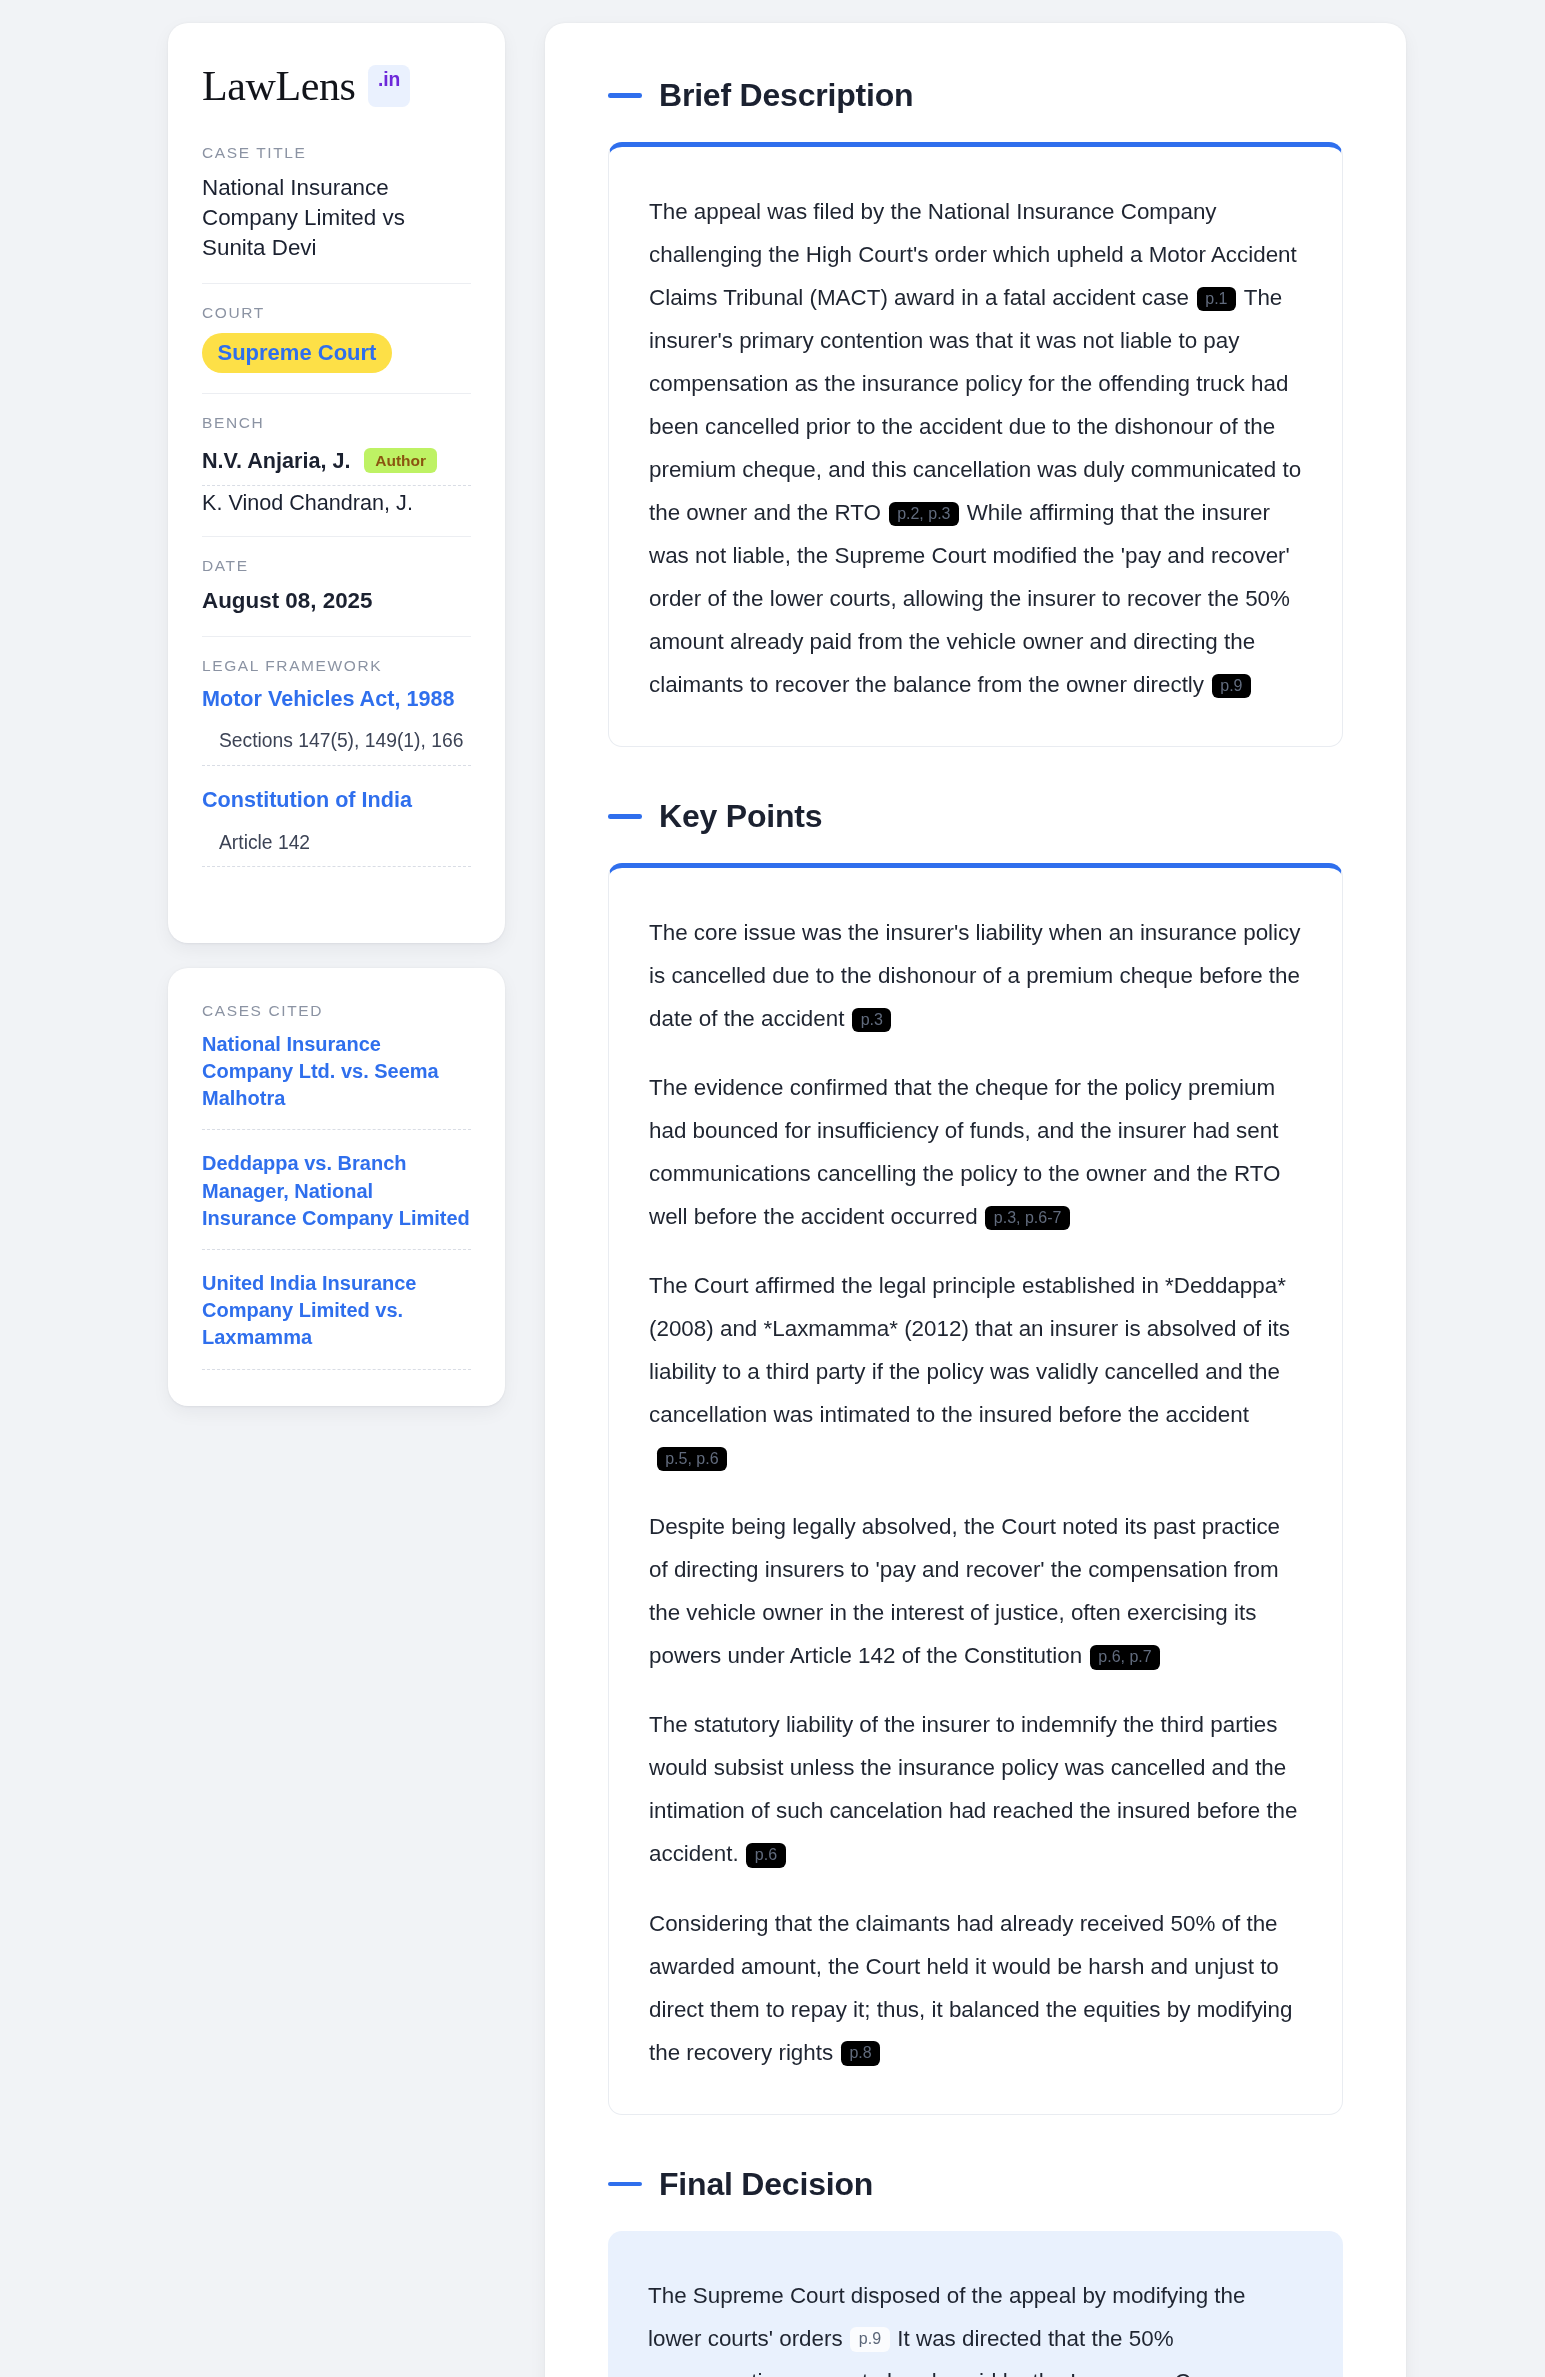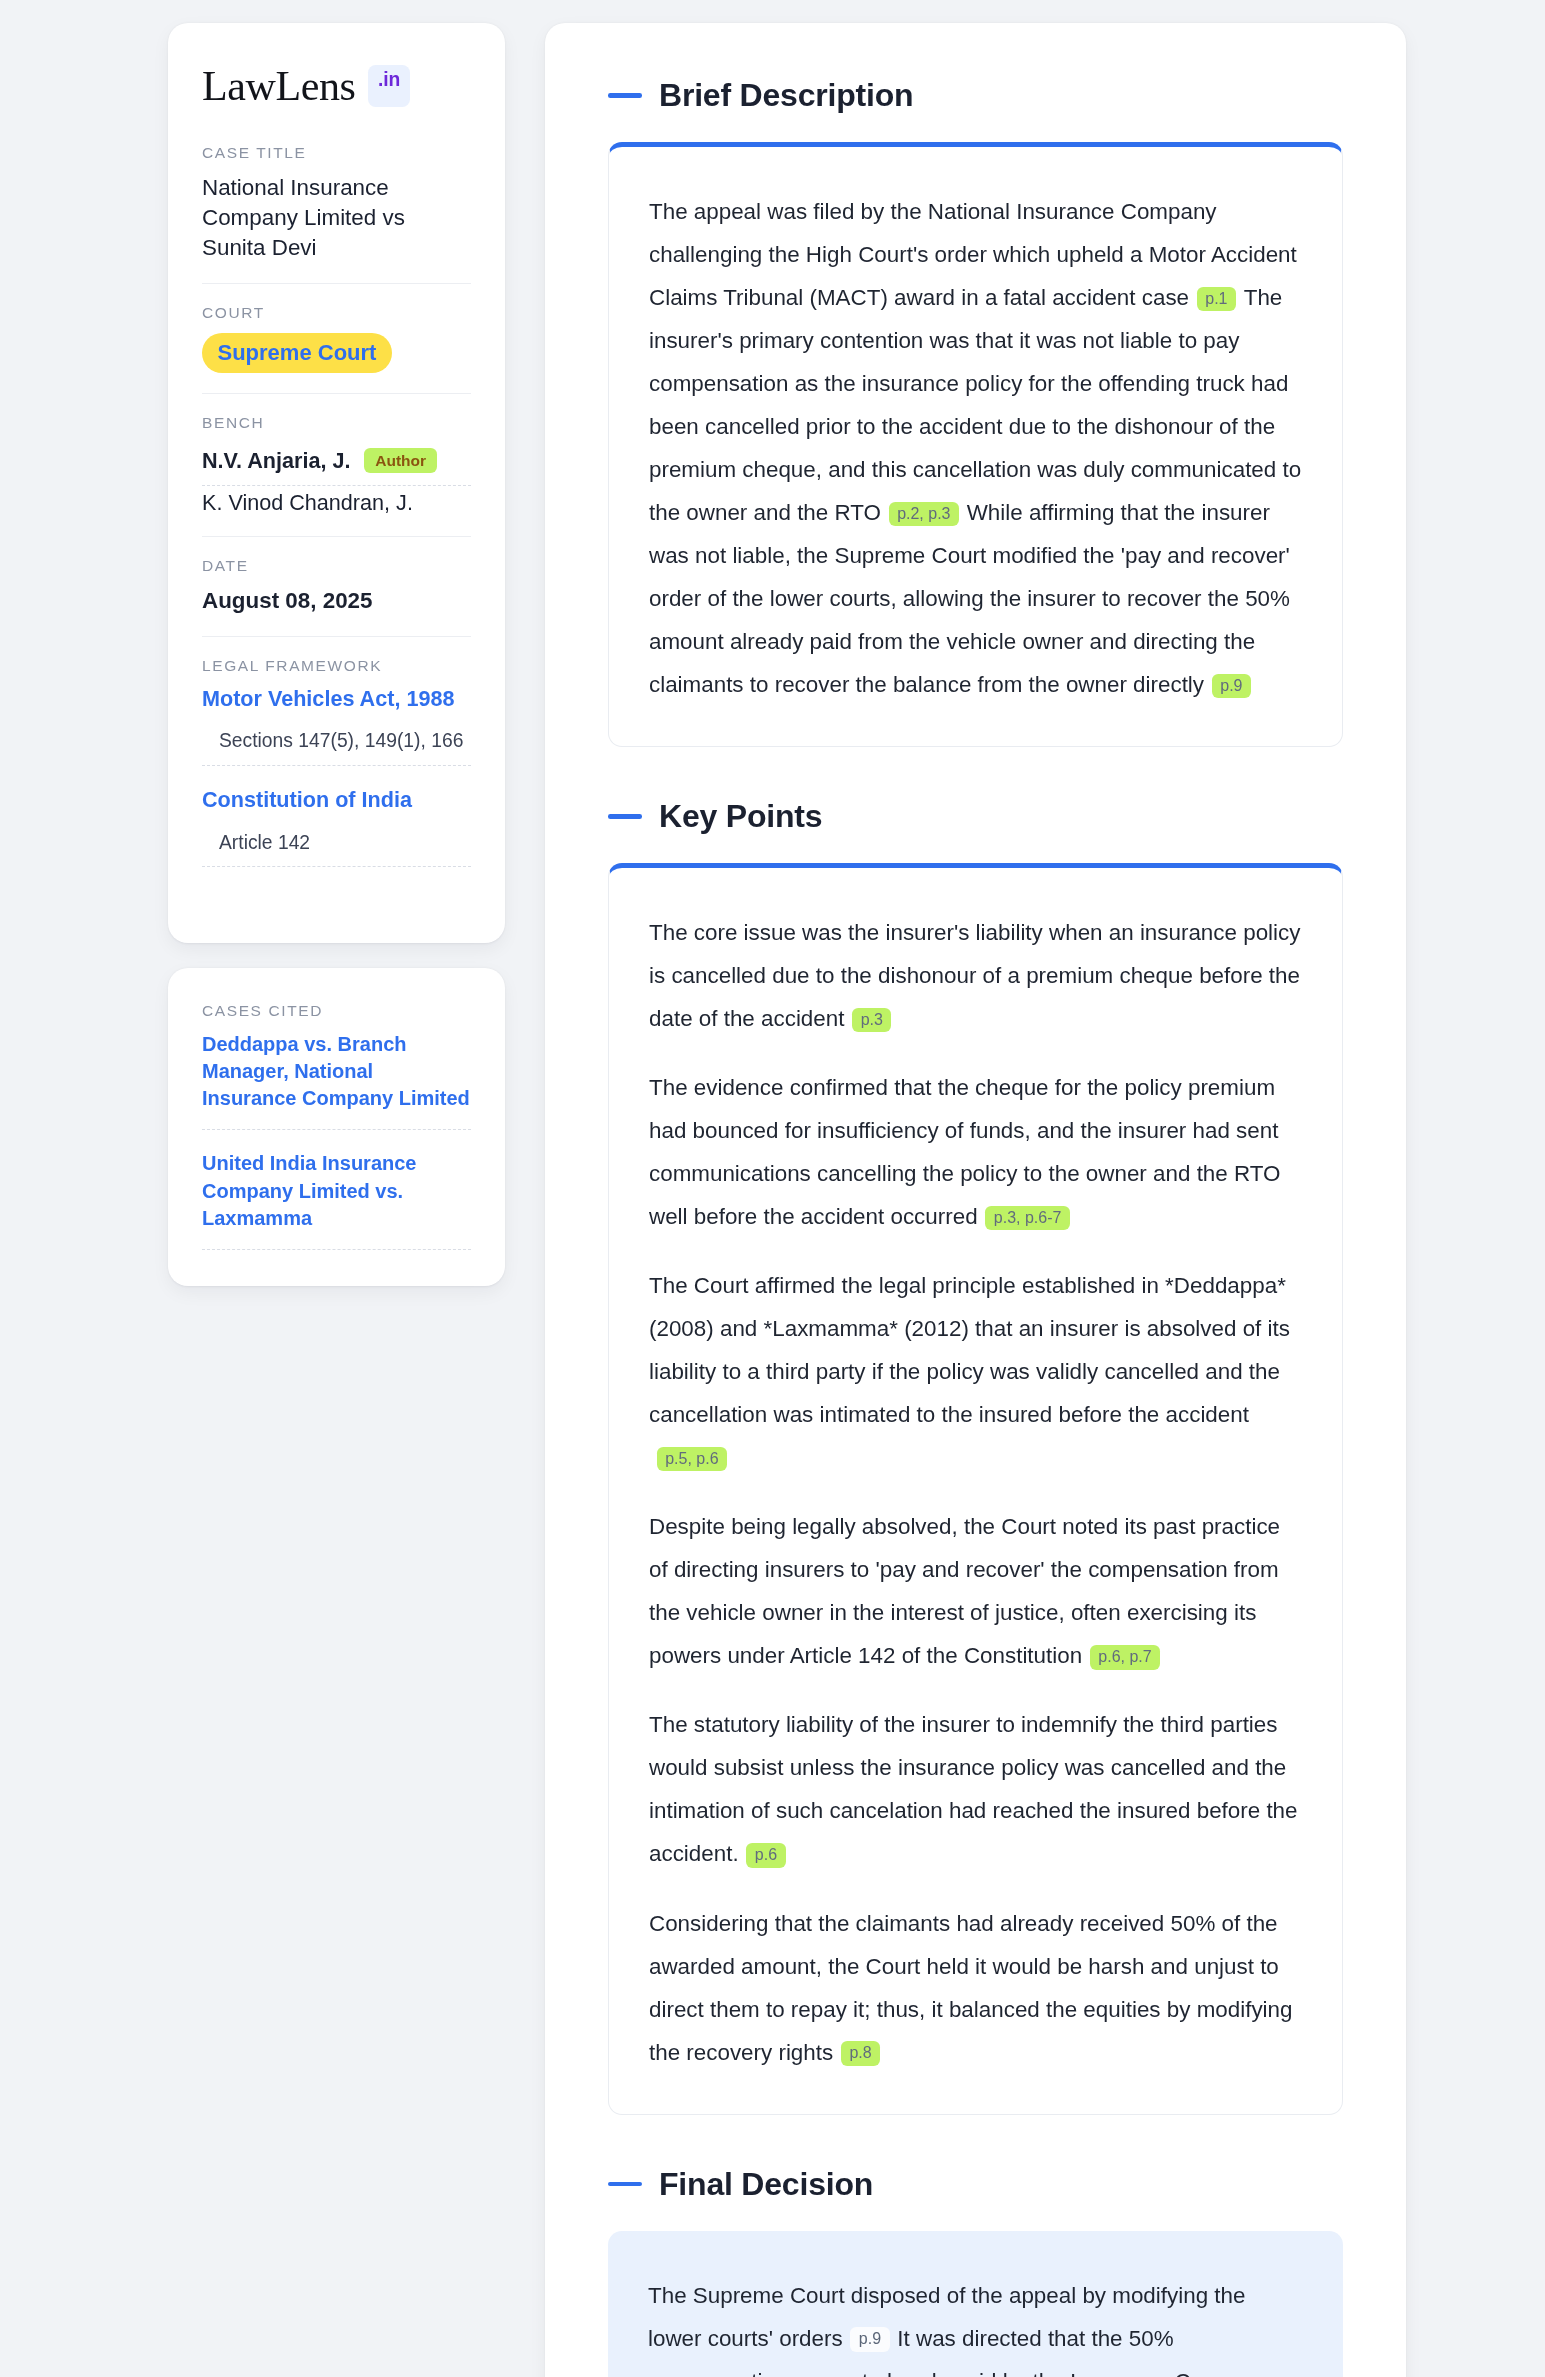--- a/index.html
+++ b/index.html
@@ -183,21 +183,21 @@
   .ptext {
     font-size: 22.4px;
     line-height: 1.92;
     color: #1f2531;
     margin-bottom: 26px;
   }
   .ptext:last-child { margin-bottom: 0; }
 
   .pref {
     display: inline-block;
-    background: #bef264;
+    background: #000000;
     color: #616b7d;
     font-size: 16px;
     padding: 3.9px 8.5px 4.6px 8.5px;
     border-radius: 6.2px;
     margin: 0 7.7px;
     line-height: 1;
     vertical-align: 1.5px;
     white-space: nowrap;
   }
   .panel-decision .pref { background: #fbfcfe; color: #5b6678; }
@@ -256,20 +256,21 @@
               <div class="law-section">Article 142</div>
             </div>
           </div>
       </div>
 
     </div>
 
     <div class="card cases-card">
       <div class="field-label">CASES CITED</div>
       <div id="cases-list">
+          <div class="case-link">National Insurance Company Ltd. vs. Seema Malhotra</div>
           <div class="case-link">Deddappa vs. Branch Manager, National Insurance Company Limited</div>
           <div class="case-link">United India Insurance Company Limited vs. Laxmamma</div>
         </div>
     </div>
 
   </aside>
 
   <main class="main">
     <div id="sections-root">
         <section class="section">

